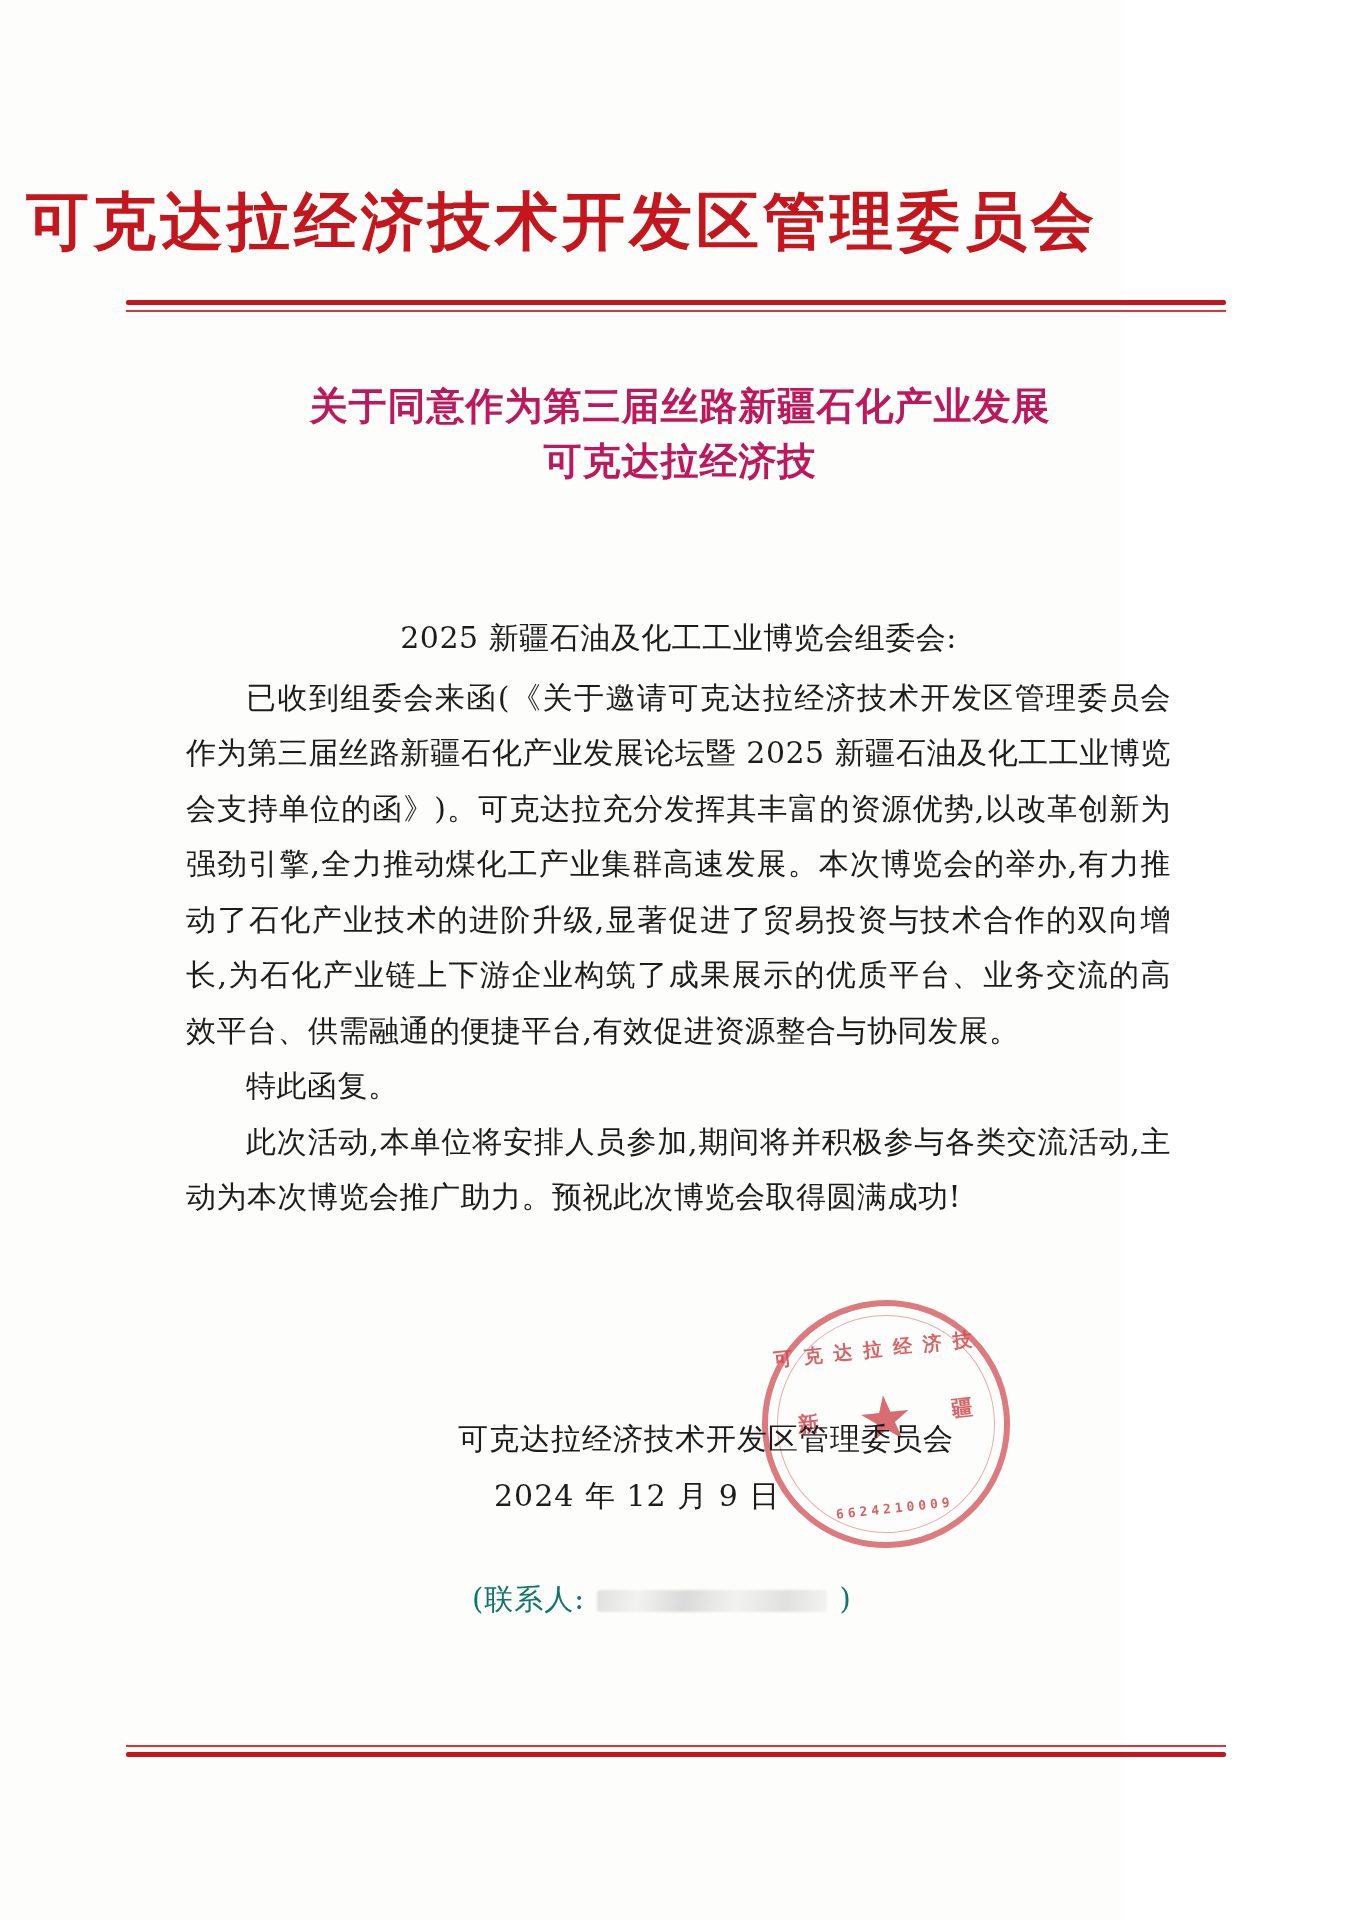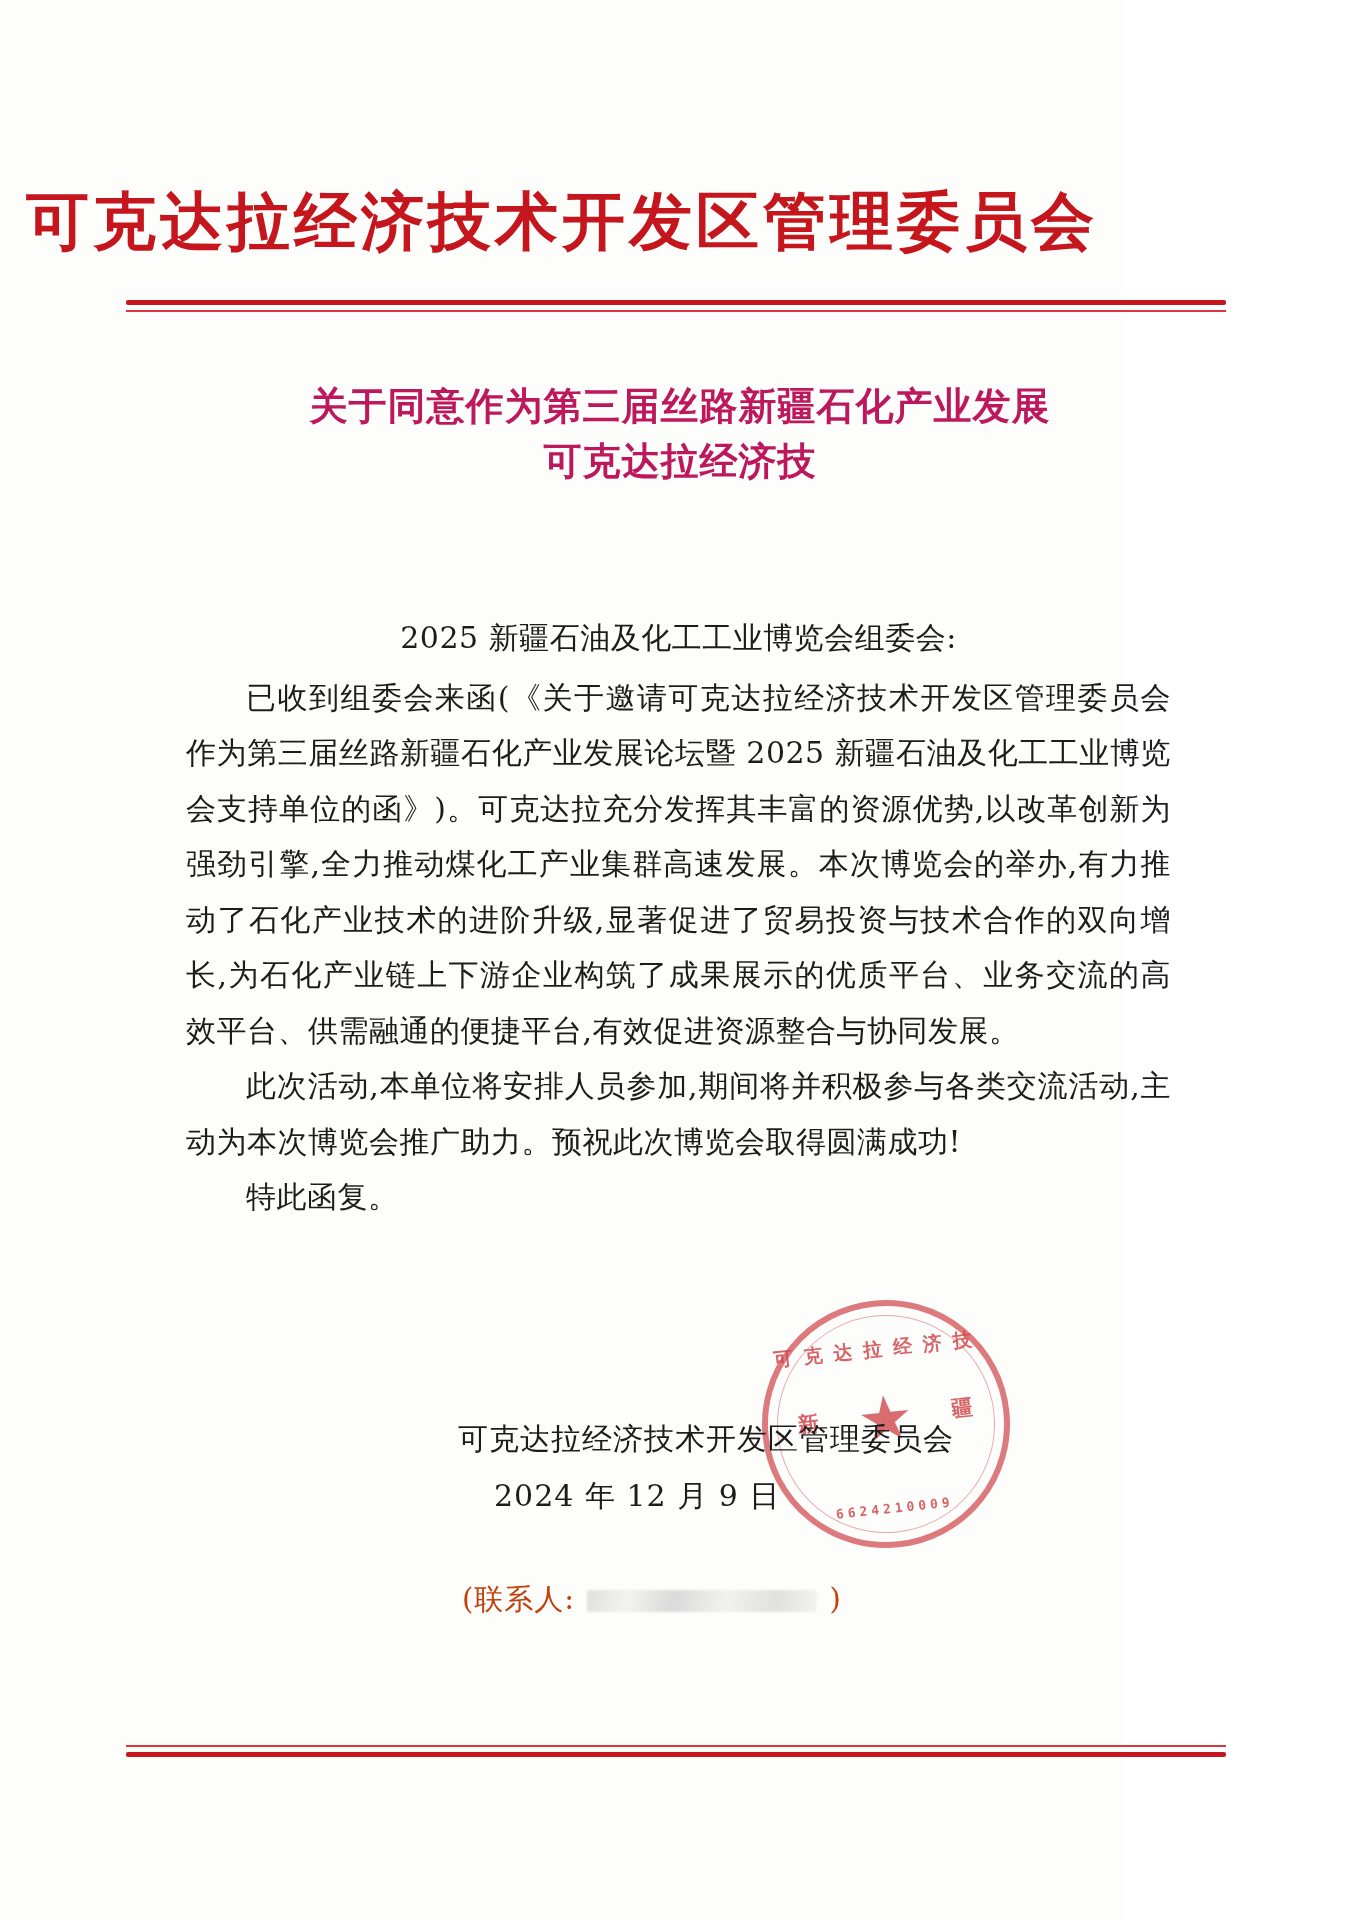--- a/index.html
+++ b/index.html
@@ -170,24 +170,24 @@
     color: rgba(199, 32, 38, 0.85);
     font-size: 21px;
     font-weight: bold;
   }
   .seal-mid-left { left: 30px; }
   .seal-mid-right { right: 30px; }
 
   
   .contact {
     position: absolute;
-    left: 462px;
+    left: 472px;
     top: 1580px;
     font-size: 29px;
-    color: #c2410c;
+    color: #0f766e;
     letter-spacing: 1px;
     z-index: 3;
     white-space: nowrap;
   }
   .redacted {
     display: inline-block;
     vertical-align: middle;
     width: 230px;
     height: 22px;
     margin: 0 2px;
@@ -235,22 +235,22 @@
   </div>
 
   <div class="doc-title">
     <div>关于同意作为第三届丝路新疆石化产业发展</div>
     <div>可克达拉经济技</div>
   </div>
 
   <div class="body-block">
     <p class="addressee">2025 新疆石油及化工工业博览会组委会:</p>
     <p class="para">已收到组委会来函(《关于邀请可克达拉经济技术开发区管理委员会作为第三届丝路新疆石化产业发展论坛暨 2025 新疆石油及化工工业博览会支持单位的函》)。可克达拉充分发挥其丰富的资源优势,以改革创新为强劲引擎,全力推动煤化工产业集群高速发展。本次博览会的举办,有力推动了石化产业技术的进阶升级,显著促进了贸易投资与技术合作的双向增长,为石化产业链上下游企业构筑了成果展示的优质平台、业务交流的高效平台、供需融通的便捷平台,有效促进资源整合与协同发展。</p>
+    <p class="para">特此函复。</p>
     <p class="para">此次活动,本单位将安排人员参加,期间将并积极参与各类交流活动,主动为本次博览会推广助力。预祝此次博览会取得圆满成功!</p>
-    <p class="para">特此函复。</p>
   </div>
 
   <div class="seal">
     <div class="seal-inner"></div>
     <div class="seal-arc-top">可克达拉经济技</div>
     <div class="seal-mid-left">新</div>
     <div class="seal-mid-right">疆</div>
     <div class="seal-star">★</div>
     <div class="seal-arc-bottom">6624210009</div>
   </div>

